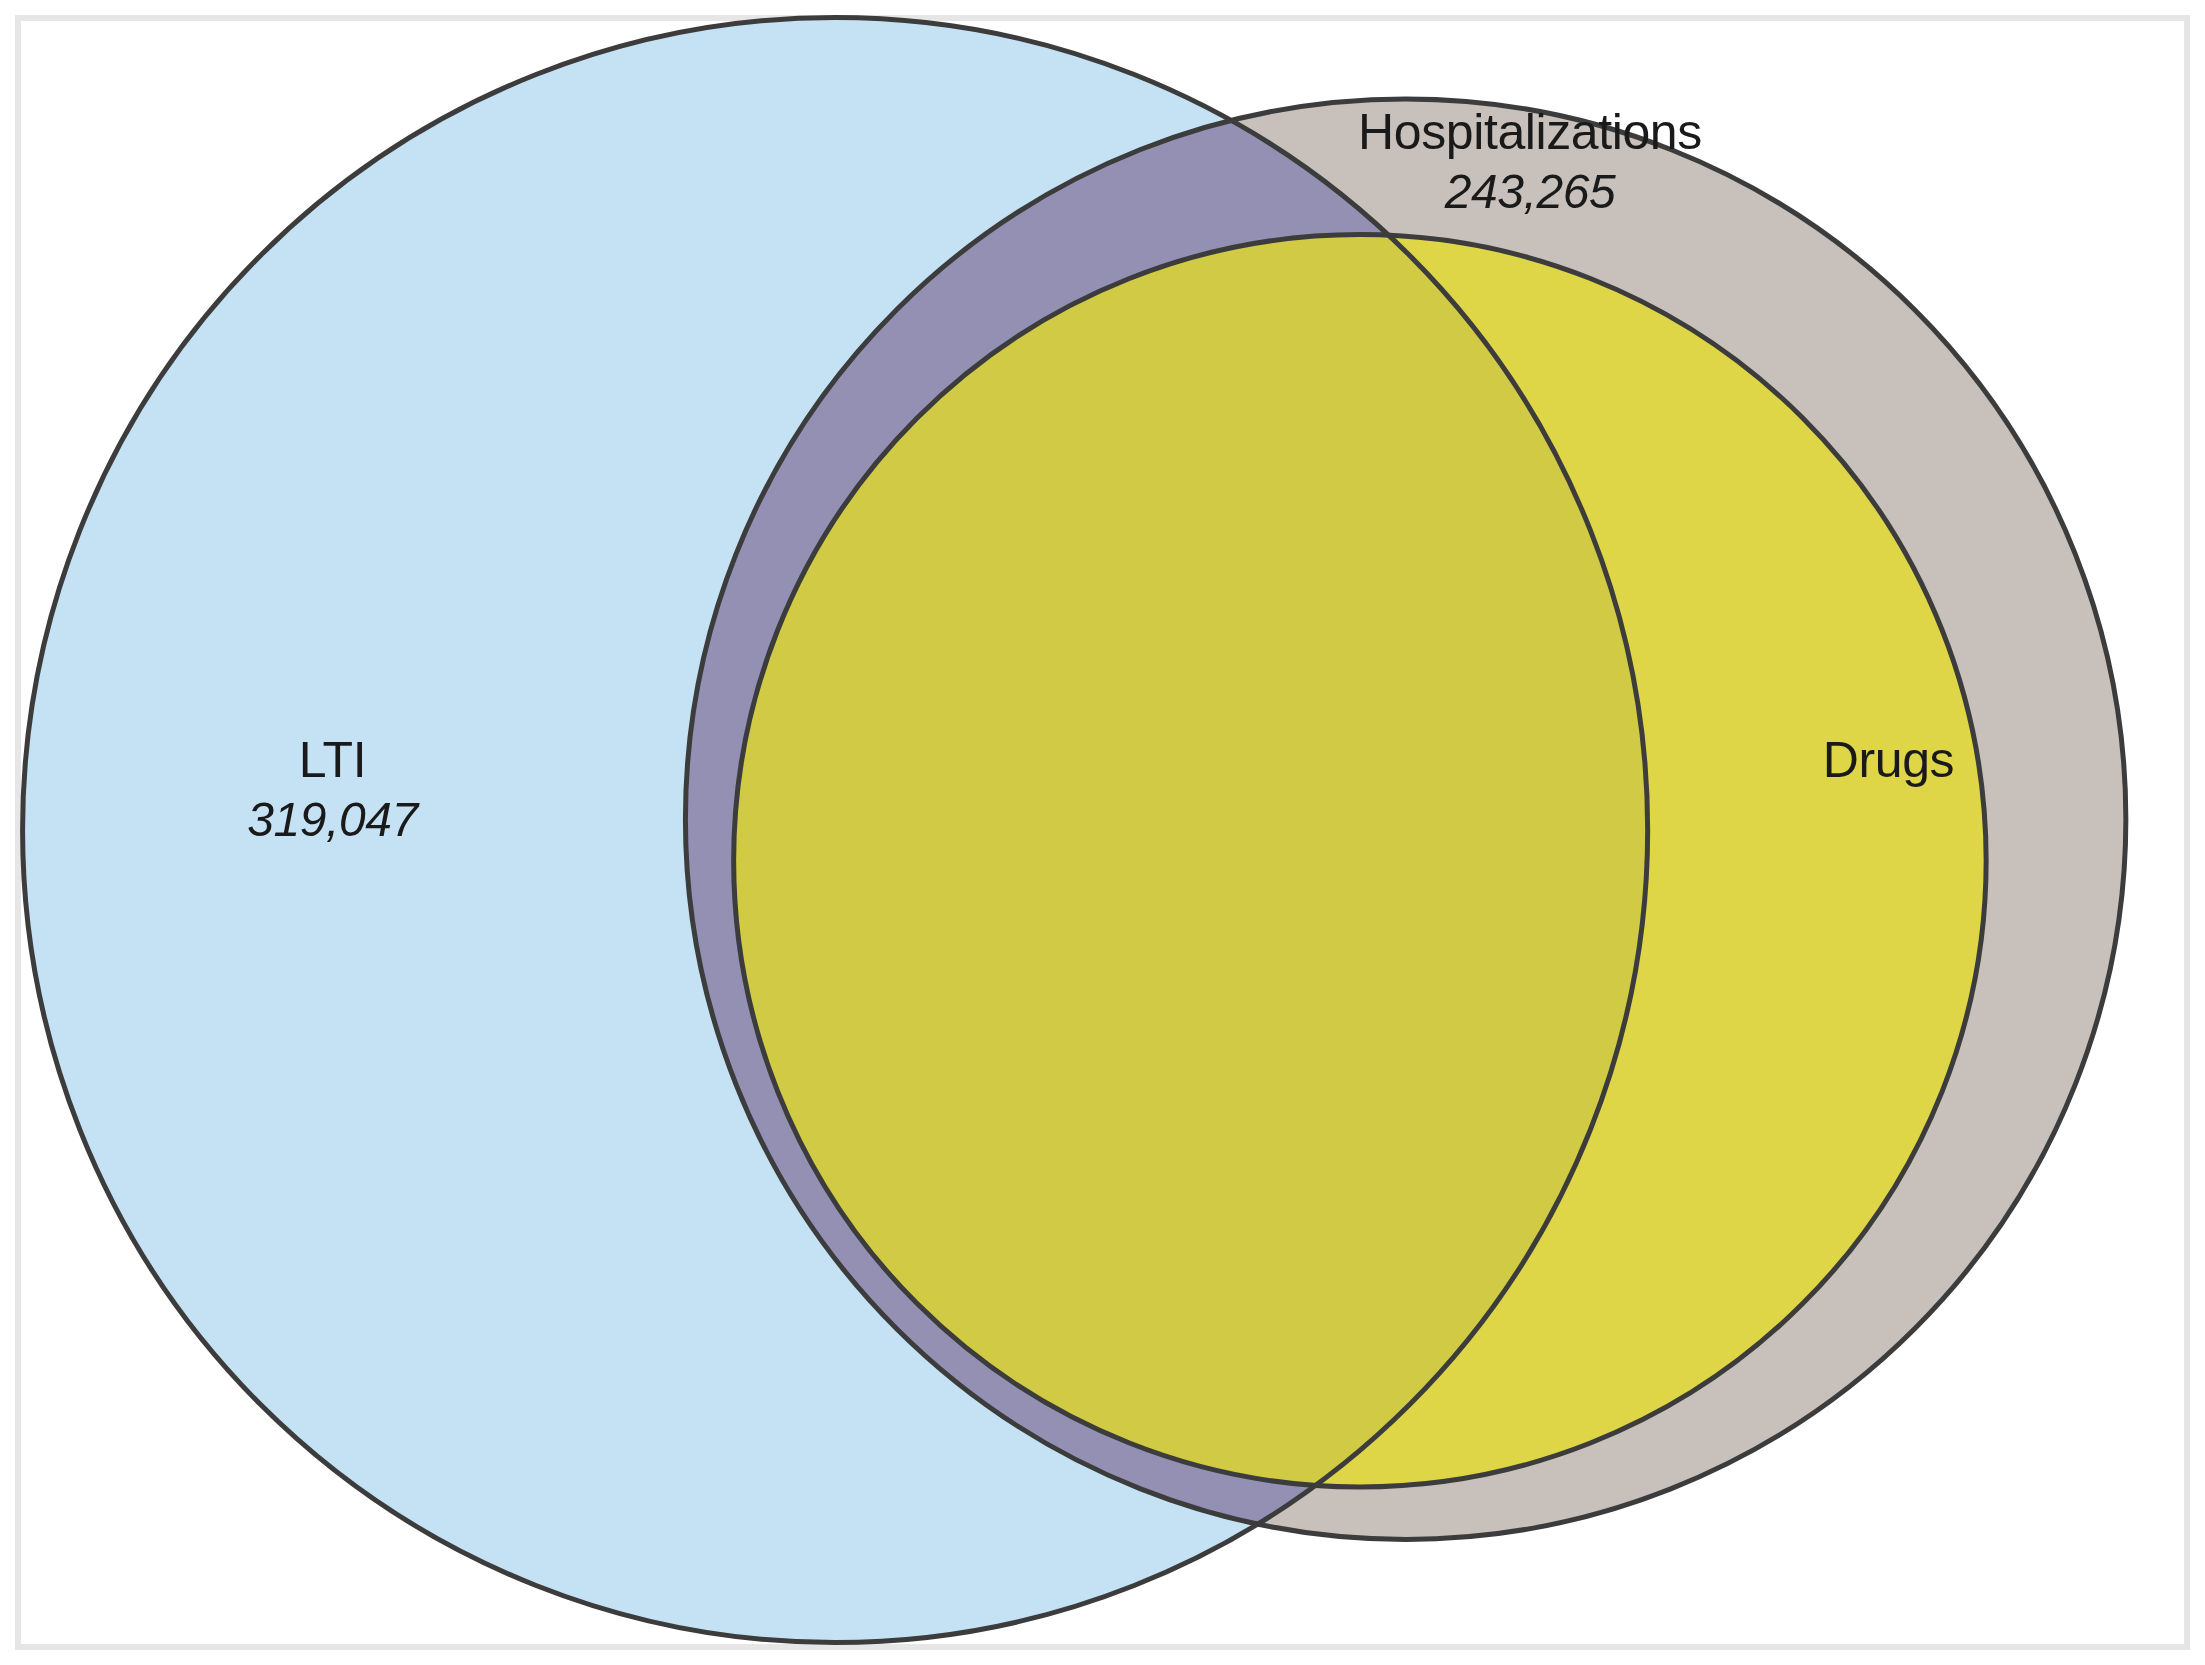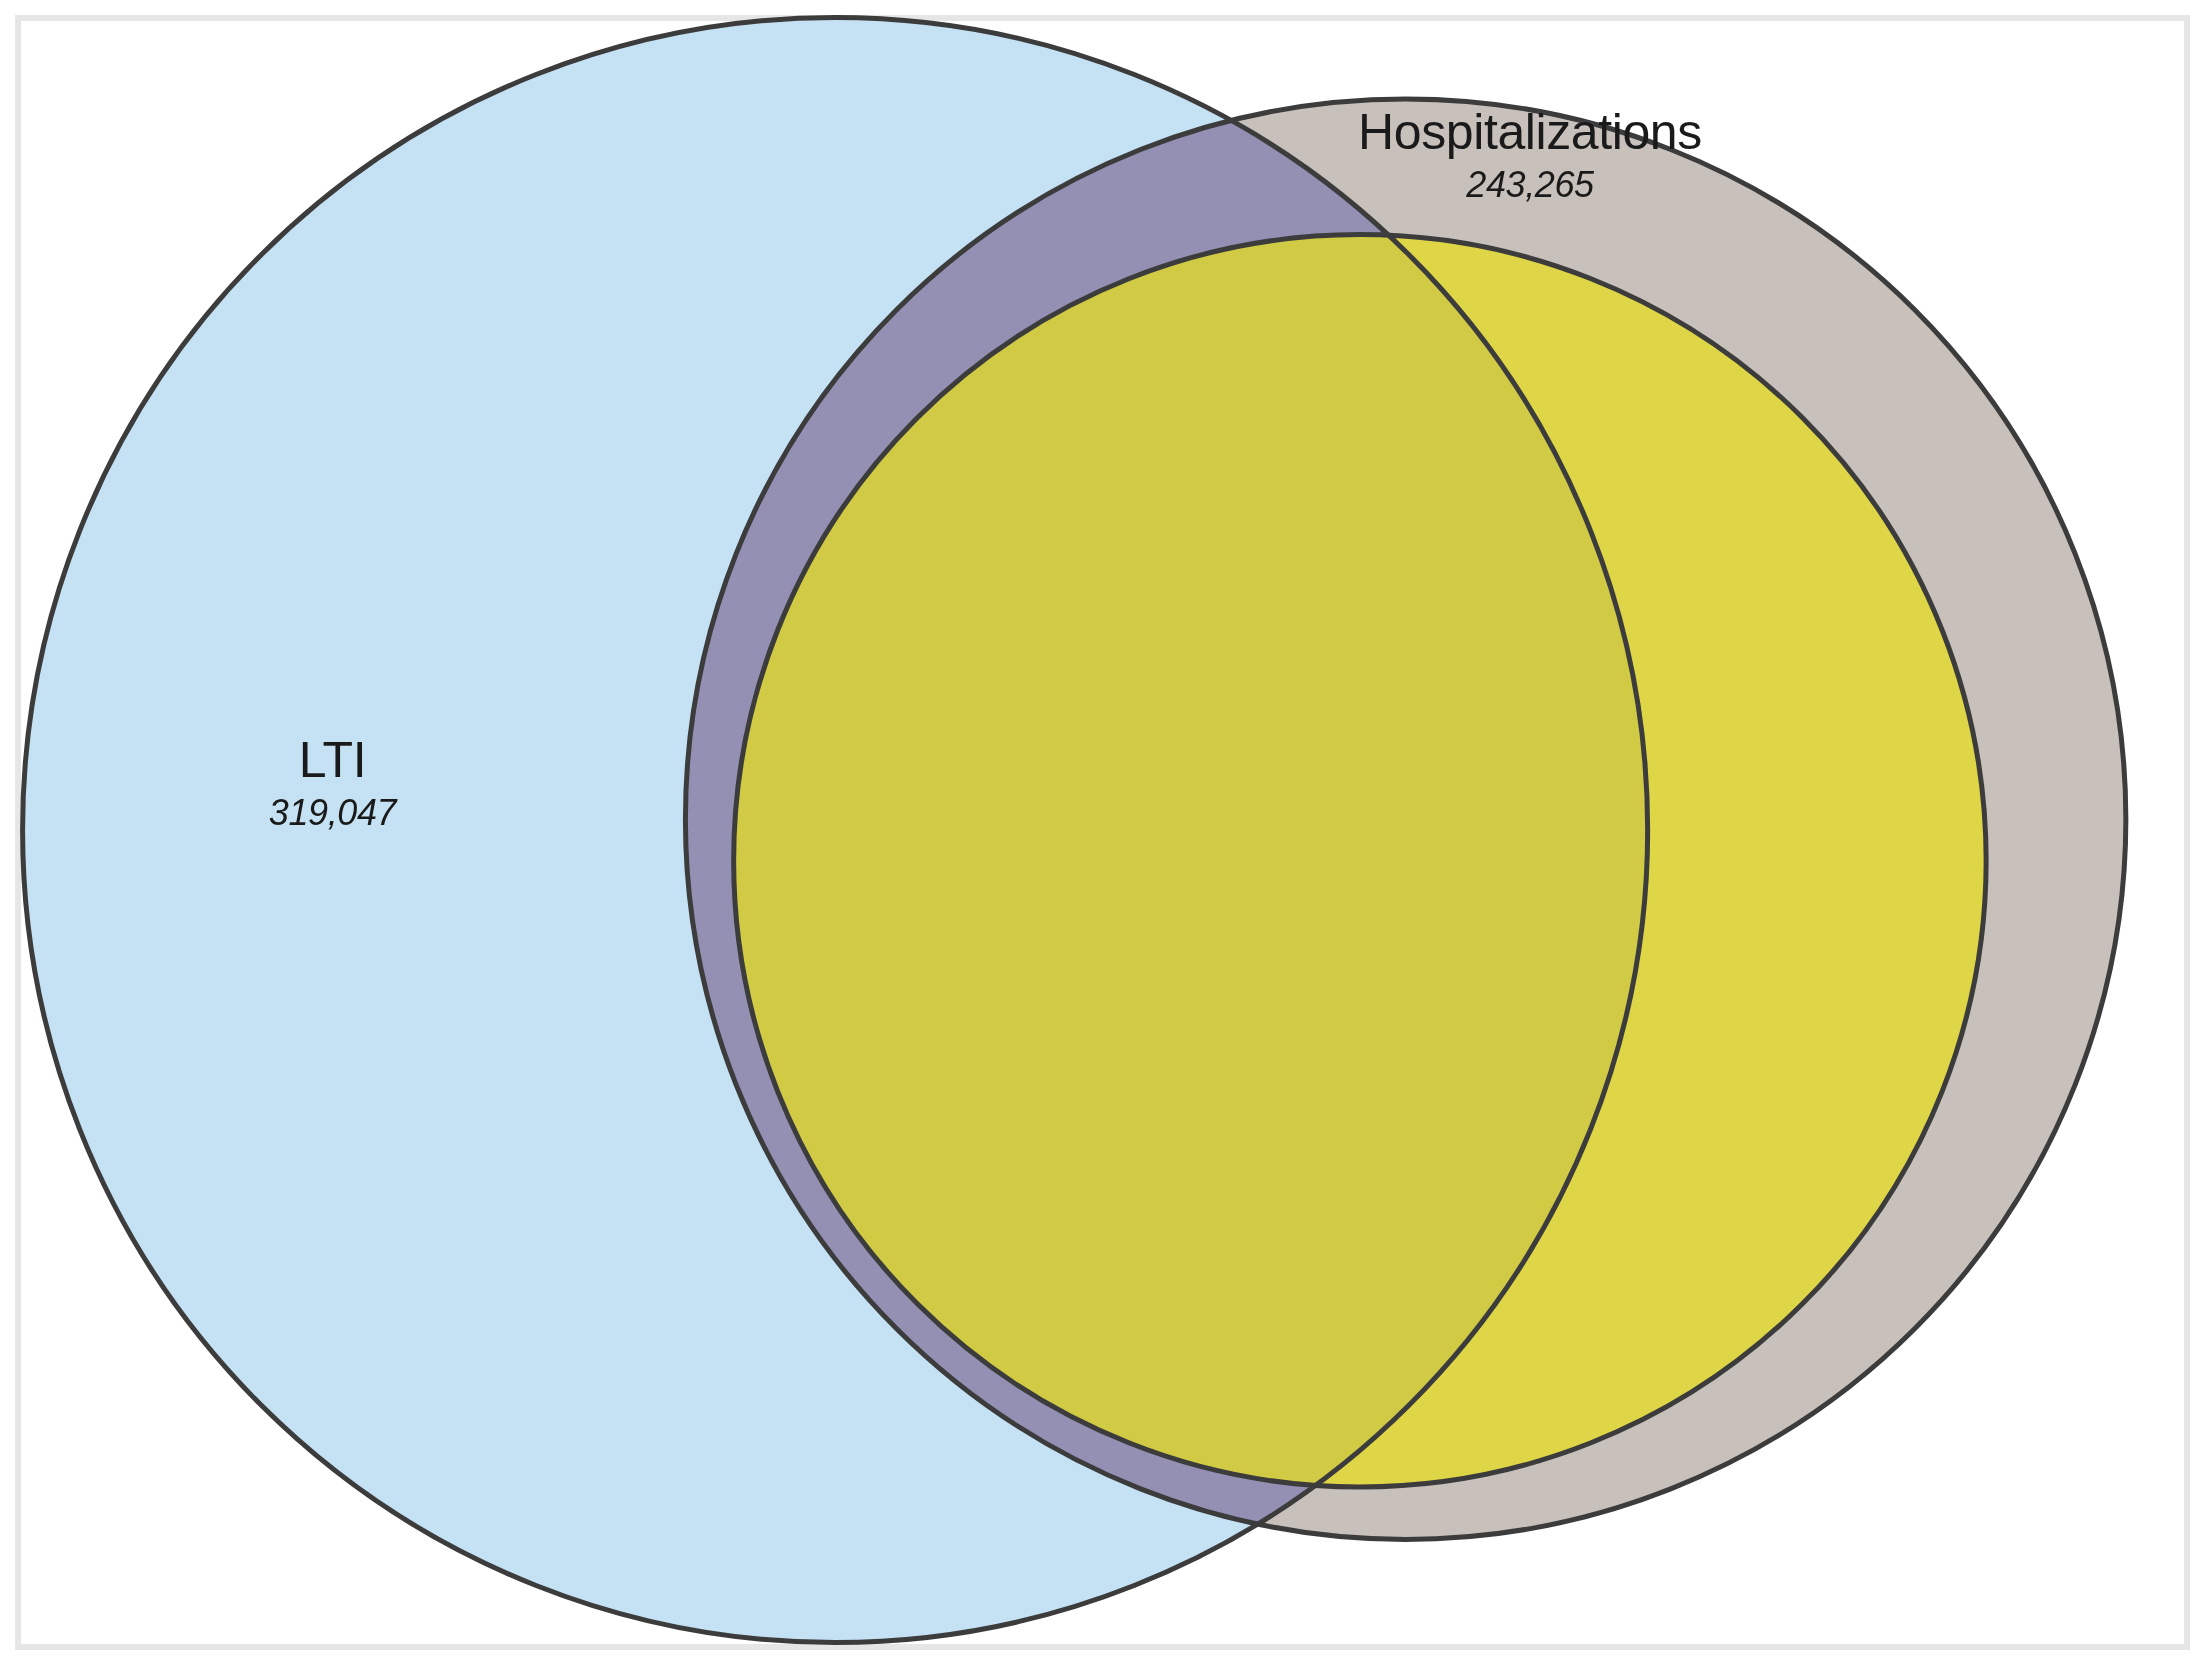--- a/index.html
+++ b/index.html
@@ -45,21 +45,21 @@
     user-select: none;
   }
   .venn-label-name {
     font-weight: normal;
     font-size: 50px;
     letter-spacing: -0.4px;
     display: block;
   }
   .venn-label-value {
     font-style: italic;
-    font-size: 36px;
+    font-size: 48px;
     letter-spacing: -0.4px;
     display: block;
     margin-top: 5px;
   }
   
   #label-lti {
     left: 158px;
     top: 732px;
     width: 349px;
   }
@@ -128,16 +128,17 @@
     <span class="venn-label-name">LTI</span>
     <span class="venn-label-value">319,047</span>
   </div>
 
   <div class="venn-label-group" id="label-hosp">
     <span class="venn-label-name">Hospitalizations</span>
     <span class="venn-label-value">243,265</span>
   </div>
 
   <div class="venn-label-group" id="label-drugs">
+    <span class="venn-label-name">Drugs</span>
   </div>
 
 </div>
 
 
 </body></html>

